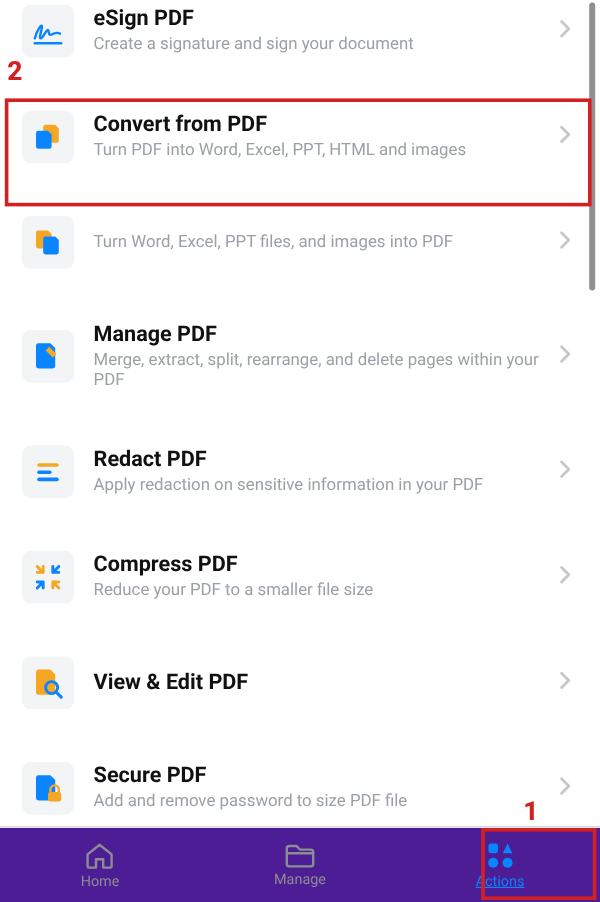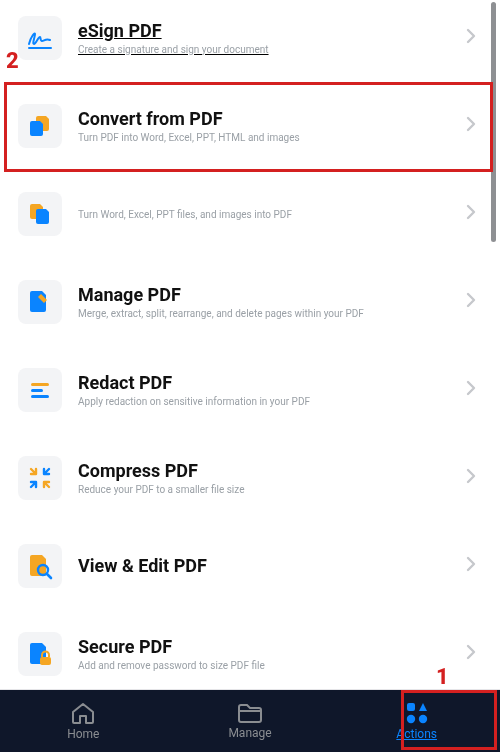--- a/index.html
+++ b/index.html
@@ -53,21 +53,21 @@
     flex: 1 1 auto;
     min-width: 0;
   }
   .title {
     font-size: 18px;
     font-weight: 700;
     color: #111111;
     line-height: 1.2;
   }
   .subtitle {
-    font-size: 10px;
+    font-size: 14px;
     color: #9aa0a6;
     line-height: 1.25;
     margin-top: 2px;
   }
   .chevron {
     flex: 0 0 16px;
     color: #c6c8cc;
   }
   .scroll-indicator {
     position: absolute;
@@ -93,21 +93,21 @@
     font-size: 22px;
     pointer-events: none;
   }
   
   .tabbar {
     position: absolute;
     left: 0;
     right: 0;
     bottom: 0;
     height: 62px;
-    background: #0f172a;
+    background: #4c1d95;
     border-top: 1px solid #e5e5e8;
     display: flex;
   }
   .tab {
     flex: 1;
     display: flex;
     flex-direction: column;
     align-items: center;
     justify-content: center;
     gap: 2px;
@@ -122,21 +122,21 @@
     display: block;
   }
 </style>
 </head>
 <body>
 
 <div class="screen">
 
   <div class="list">
 
-    <div class="item" style="padding-top:16px;text-decoration:underline;">
+    <div class="item" style="padding-top:4px;">
       <div class="icon-box">
         <svg width="28" height="28" viewBox="0 0 28 28">
           <path d="M3 20 C5 12 9 8 9 10 C9 13 6 20 8 20 C10 20 12 13 14 13 C15 13 14 17 16 17 C18 17 20 14 24 16" stroke="#0a84ff" stroke-width="2" fill="none" stroke-linecap="round"></path>
           <line x1="3" y1="24" x2="25" y2="24" stroke="#0a84ff" stroke-width="2" stroke-linecap="round"></line>
         </svg>
       </div>
       <div class="text-col">
         <div class="title">eSign PDF</div>
         <div class="subtitle">Create a signature and sign your document</div>
       </div>

